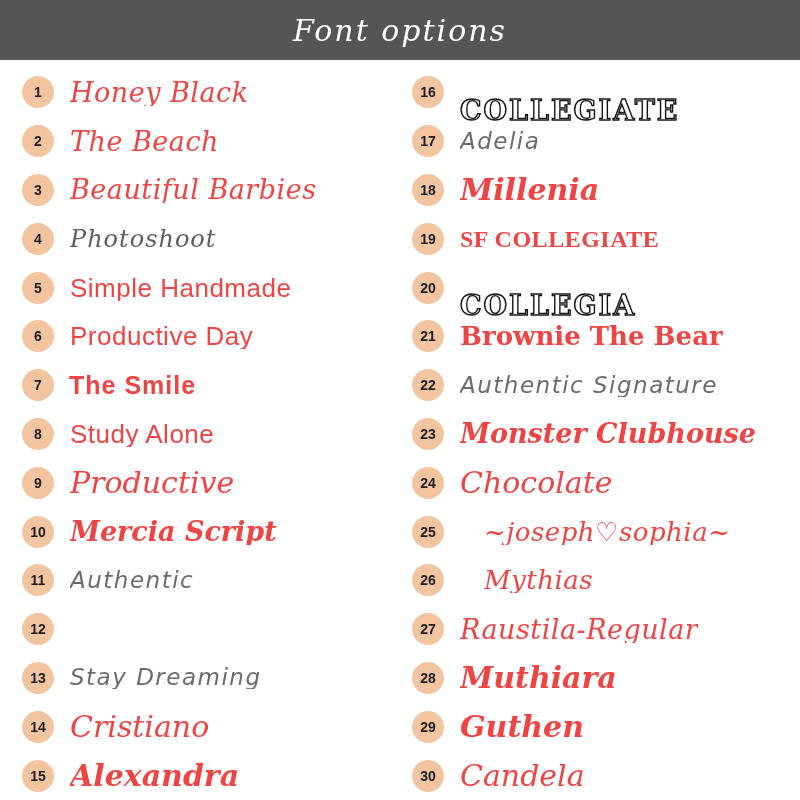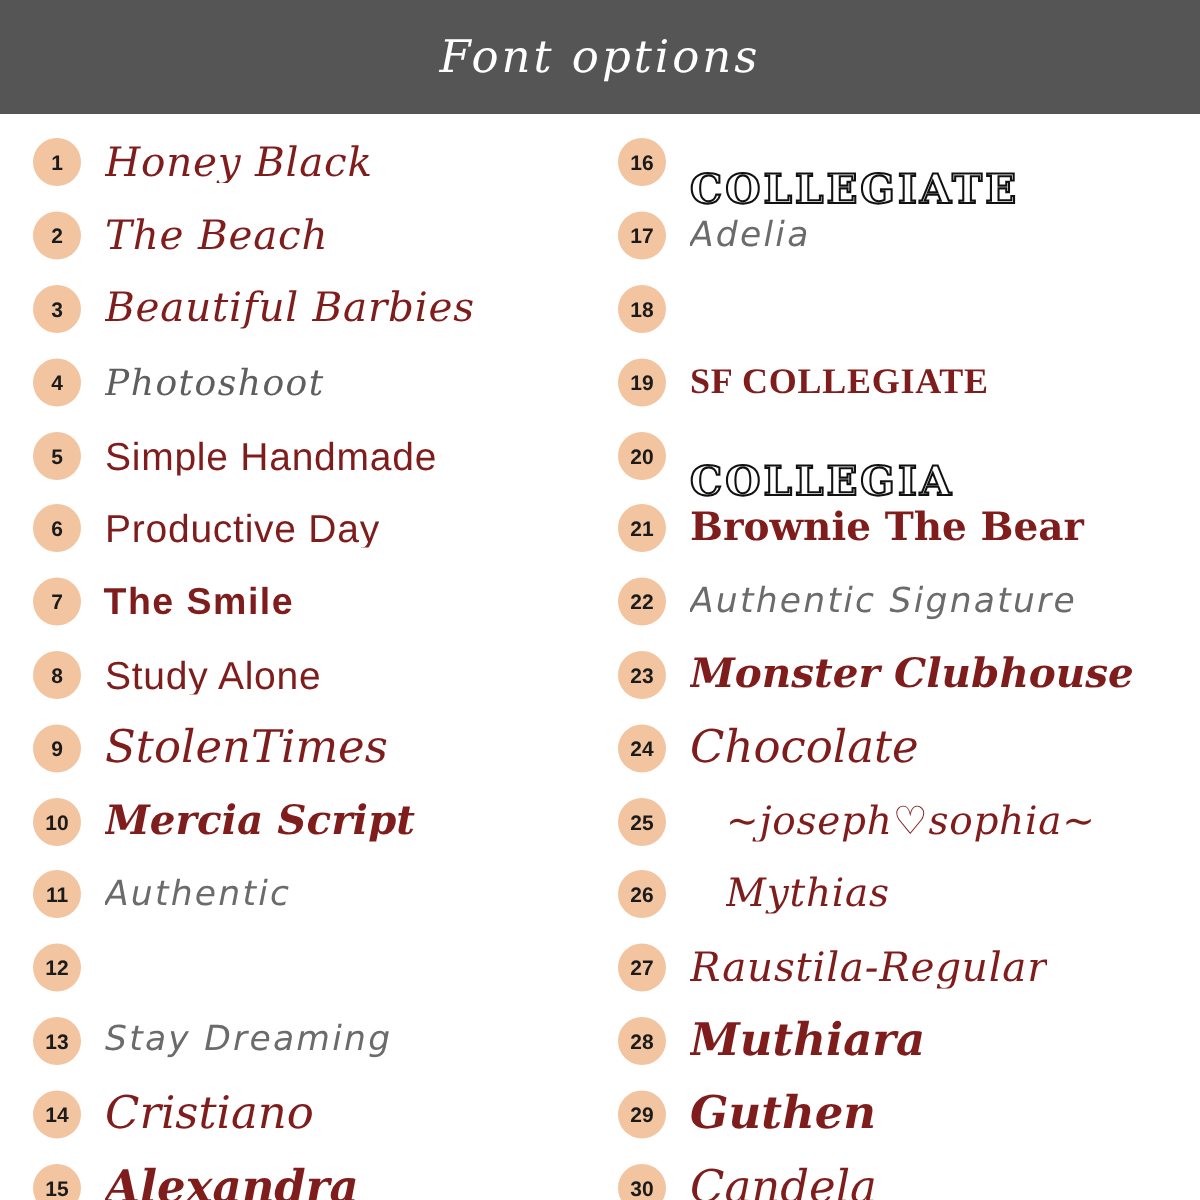--- a/index.html
+++ b/index.html
@@ -13,21 +13,21 @@
     font-family: "Liberation Sans", sans-serif;
     overflow: hidden;
   }
   .page {
     position: relative;
     width: 800px;
     height: 800px;
     background: #ffffff;
   }
   .header {
-    height: 76px;
+    height: 60px;
     background: #555555;
     display: flex;
     align-items: center;
     justify-content: center;
   }
   .header-title {
     color: #ffffff;
     font-family: "DejaVu Serif", serif;
     font-style: italic;
     font-size: 30px;
@@ -63,21 +63,21 @@
     color: #1b1b1b;
     font-size: 14px;
     font-weight: bold;
     display: flex;
     align-items: center;
     justify-content: center;
     font-family: "Liberation Sans", sans-serif;
   }
   .sample {
     margin-left: 16px;
-    color: #7f1d1d;
+    color: #ef4444;
     white-space: nowrap;
     line-height: 1;
     overflow: hidden;
   }
 
   
   .s-script-serif {
     font-family: "DejaVu Serif", serif;
     font-style: italic;
     font-size: 27px;
@@ -193,21 +193,21 @@
         <div class="row">
           <div class="badge">7</div>
           <div class="sample s-sans-b">The Smile</div>
         </div>
         <div class="row">
           <div class="badge">8</div>
           <div class="sample s-sans">Study Alone</div>
         </div>
         <div class="row">
           <div class="badge">9</div>
-          <div class="sample s-big-script">StolenTimes</div>
+          <div class="sample s-big-script">Productive</div>
         </div>
         <div class="row">
           <div class="badge">10</div>
           <div class="sample s-script-serif-b">Mercia Script</div>
         </div>
         <div class="row">
           <div class="badge">11</div>
           <div class="sample s-script-thin">Authentic</div>
         </div>
         <div class="row">
@@ -230,20 +230,21 @@
         <div class="row">
           <div class="badge">16</div>
           <div class="sample s-collegiate-outline">COLLEGIATE</div>
         </div>
         <div class="row">
           <div class="badge">17</div>
           <div class="sample s-script-thin">Adelia</div>
         </div>
         <div class="row">
           <div class="badge">18</div>
+          <div class="sample s-fat-script">Millenia</div>
         </div>
         <div class="row">
           <div class="badge">19</div>
           <div class="sample s-mono-b">SF COLLEGIATE</div>
         </div>
         <div class="row">
           <div class="badge">20</div>
           <div class="sample s-collegiate-outline">COLLEGIA</div>
         </div>
         <div class="row">

